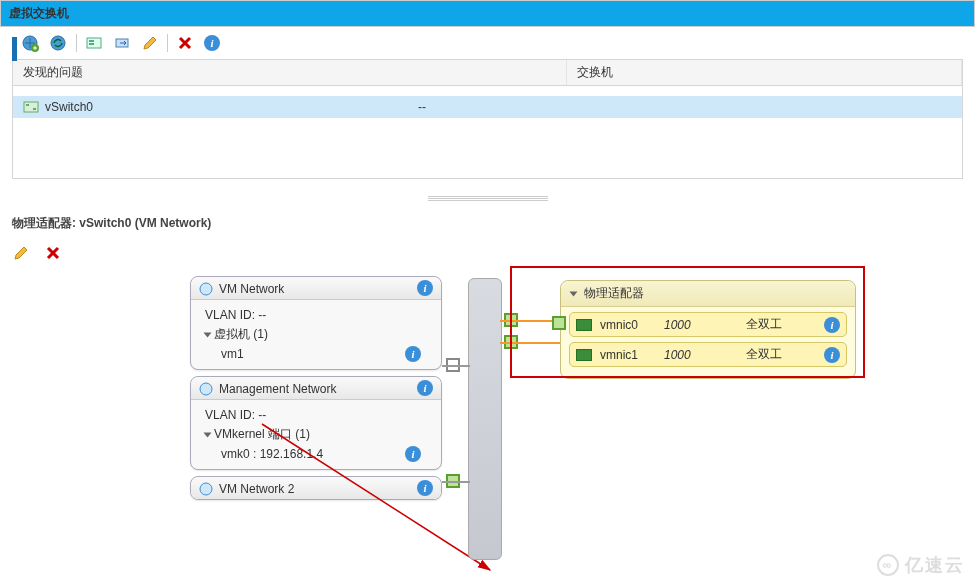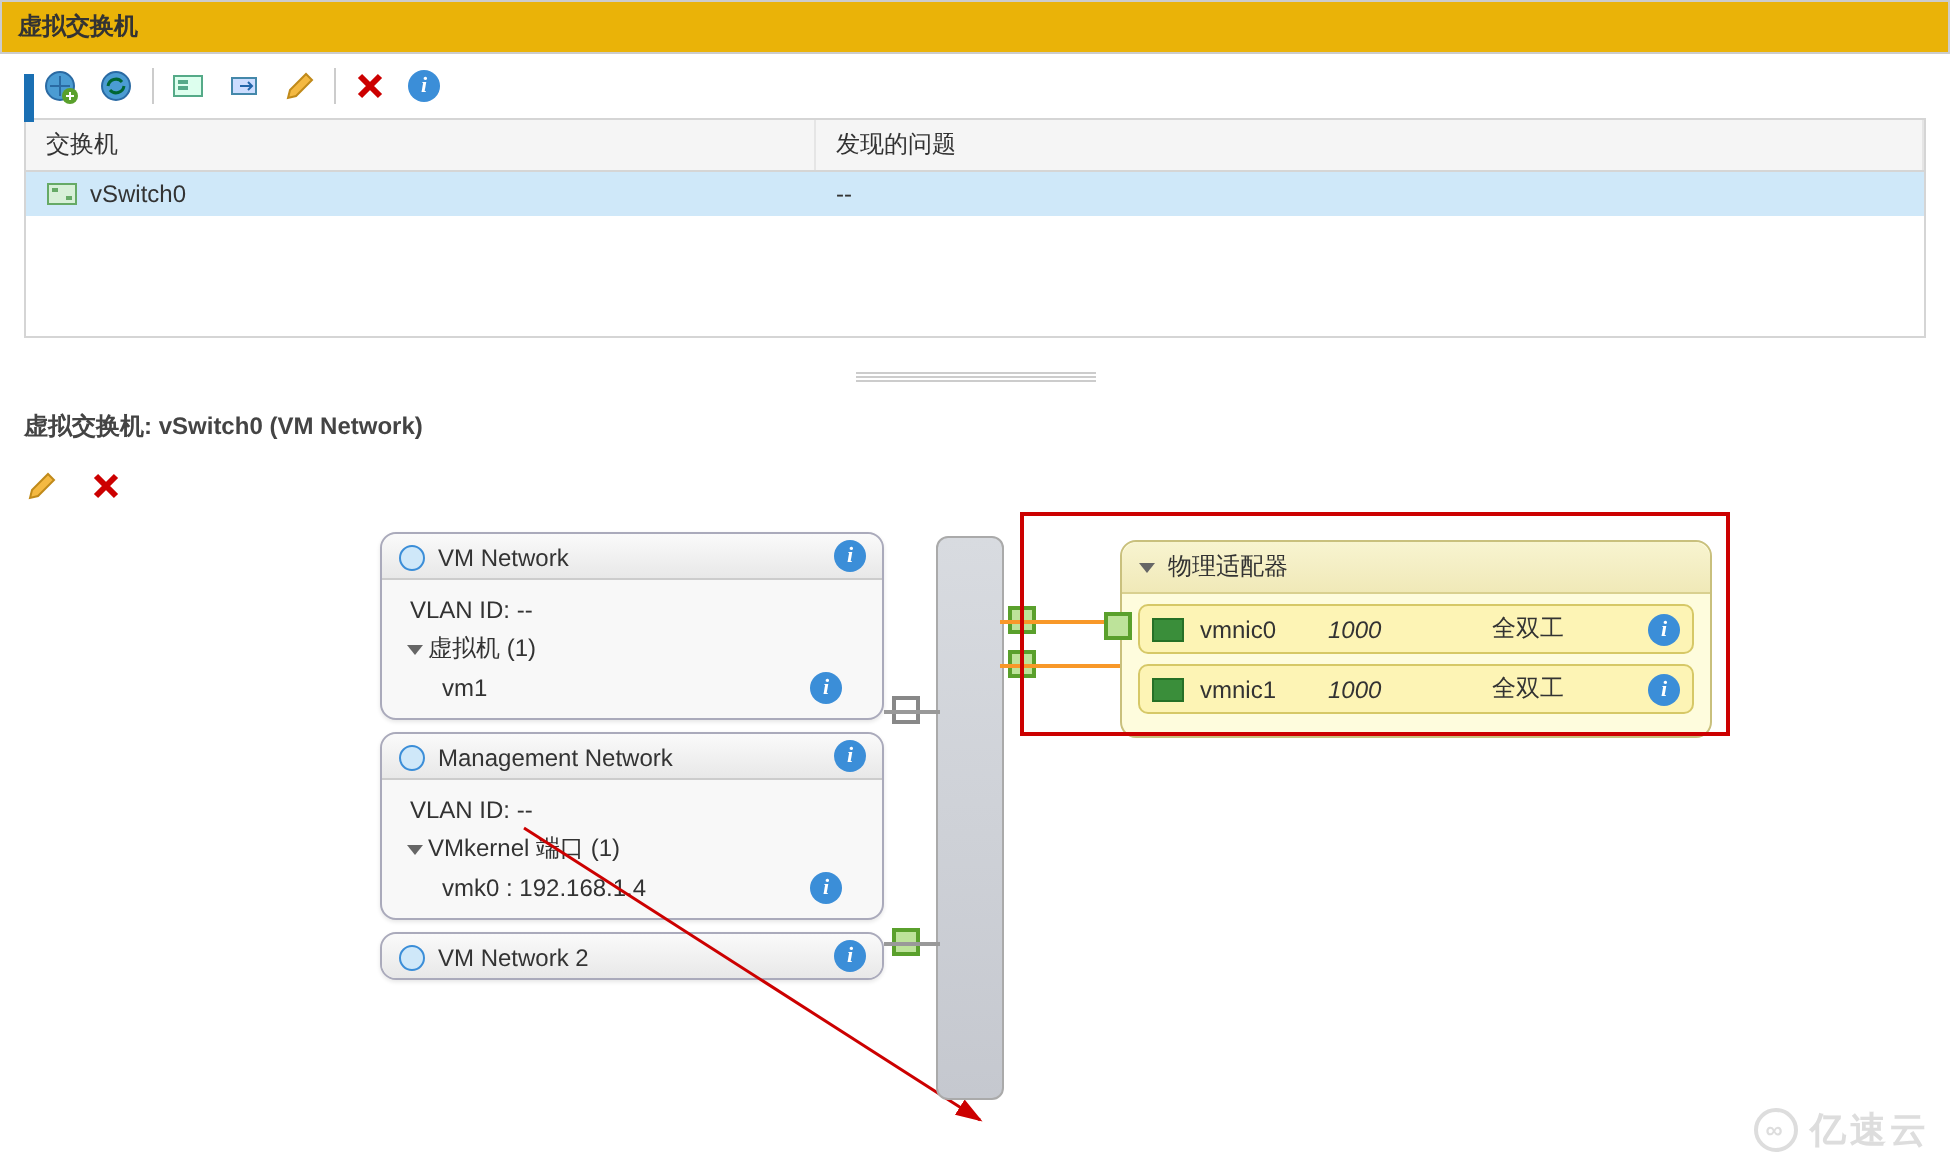--- a/index.html
+++ b/index.html
@@ -1,27 +1,27 @@
 <!DOCTYPE html>
 <html><head>
   <meta charset="utf-8">
   <style>
     * { box-sizing: border-box; margin: 0; padding: 0; font-family: Arial, "Microsoft YaHei", sans-serif; }
     body { width: 975px; height: 585px; background: #fff; font-size: 12px; color: #333; position: relative; }
-    .titlebar { background: #eab308; border: 1px solid #ccc; padding: 4px 8px; font-weight: bold; }
+    .titlebar { background: #0ea5e9; border: 1px solid #ccc; padding: 4px 8px; font-weight: bold; }
     .ind { width: 5px; height: 24px; background: #1a6fb3; position: absolute; top: 37px; left: 12px; }
     .toolbar { padding: 6px 20px; display: flex; align-items: center; gap: 8px; }
     .tool-icn { width: 20px; height: 20px; display: flex; align-items: center; justify-content: center; cursor: pointer; }
     .sep { width: 1px; height: 18px; background: #ccc; }
     .svg-earth { fill:#4b9cd3; stroke:#2a6aa3;}
     .tbl { margin: 0 12px; border: 1px solid #d5d5d5; }
     .tbl-hdr { display: flex; background: #f5f5f5; border-bottom: 1px solid #d5d5d5; }
     .th { padding: 4px 10px; border-right: 1px solid #e5e5e5; }
     .th1 { width: 395px; } .th2 { flex:1; }
-    .tbl-row { display: flex; background: #cfe8f9; }
+    .tbl-row { display: flex; background: #cfe8f9; margin-top: 10px; }
     .td { padding: 4px 10px; display: flex; align-items: center; gap: 6px; }
     .td1 { width: 395px; } .td2 { flex:1; }
     .tbl-body { height: 60px; background: #fff; }
     .separator { height: 6px; margin: 16px 12px 10px; background: repeating-linear-gradient(0deg,#ccc,#ccc 1px,#fff 1px,#fff 2px); width: 120px; margin-left: auto; margin-right: auto;}
     .sub-title { padding: 4px 12px; font-weight: bold; color: #444; }
     .sub-toolbar { padding: 8px 12px 14px; display: flex; gap: 14px; }
     .pencil { width:18px; height:18px; display:flex; align-items:center; justify-content:center; cursor:pointer;}
     .x-red { width:18px; height:18px; display:flex; align-items:center; justify-content:center; cursor:pointer;}
     .diagram { position: relative; height: 290px; padding-left: 190px; }
     .card { border: 1px solid #aab; border-radius: 8px; background: #f8f8f8; width: 252px; margin-bottom: 6px; box-shadow: 0 1px 2px rgba(0,0,0,.1);}
@@ -97,41 +97,41 @@
         <path d="M2 2l10 10M12 2L2 12" stroke="#c00" stroke-width="3"></path>
       </svg>
     </div>
   <div class="tool-icn">
       <div class="info-i">i</div>
     </div>
 </div>
 
 <div class="tbl">
   <div class="tbl-hdr">
+    <div class="th th2">发现的问题</div>
     <div class="th th1">交换机</div>
-    <div class="th th2">发现的问题</div>
   </div>
   <div class="tbl-row">
     <div class="td td1">
       <svg width="16" height="14">
           <rect x="1" y="2" width="14" height="10" fill="#d8f0d8" stroke="#6a6"></rect>
           <rect x="3" y="4" width="3" height="2" fill="#6a6"></rect>
           <rect x="10" y="8" width="3" height="2" fill="#6a6"></rect>
         </svg>
       <span>vSwitch0</span>
     </div>
     <div class="td td2">--</div>
   </div>
   <div class="tbl-body"></div>
 </div>
 
 <div class="separator"></div>
 
 <div class="sub-title">
-  <span>虚拟交换机:</span>
+  <span>物理适配器:</span>
   <span>vSwitch0 (VM Network)</span>
 </div>
 
 <div class="sub-toolbar">
   <div class="pencil">
       <svg width="16" height="16">
         <path d="M2 14l1-4 8-8 3 3-8 8z" fill="#f4b942" stroke="#c08a1a"></path>
       </svg>
     </div>
   <div class="x-red">

